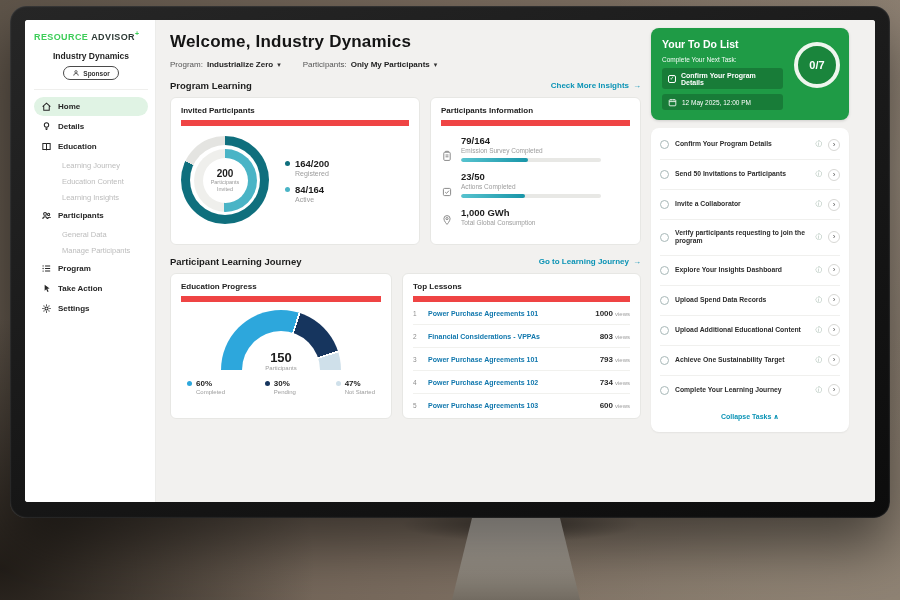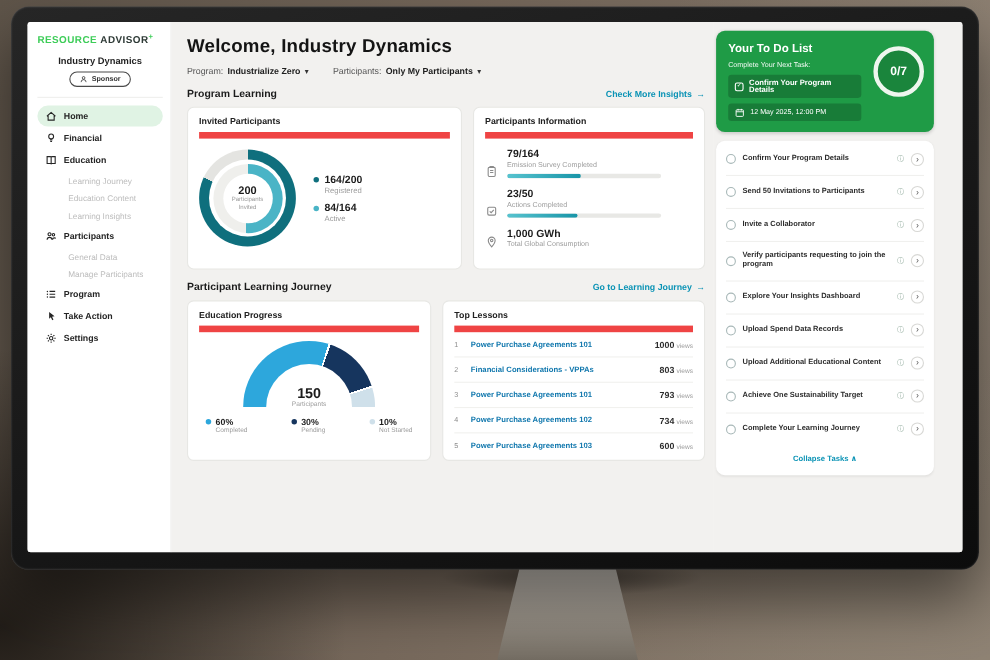--- a/index.html
+++ b/index.html
@@ -167,21 +167,21 @@
           </span>
         <span class="nav-label">Home</span>
       </div>
       <div class="nav-item">
         <span class="nav-icon">
             <svg width="11" height="11" viewBox="0 0 12 12" fill="none" stroke="#262626" stroke-width="1.1">
               <circle cx="6" cy="4.4" r="2.4"></circle>
               <path d="M4.8 7.8h2.4M5.1 9.4h1.8"></path>
             </svg>
           </span>
-        <span class="nav-label">Financial</span>
+        <span class="nav-label">Details</span>
       </div>
       <div class="nav-item">
         <span class="nav-icon">
             <svg width="11" height="11" viewBox="0 0 12 12" fill="none" stroke="#262626" stroke-width="1.1">
               <path d="M2 2.6h3.2c.5 0 .8.3.8.3s.3-.3.8-.3H10v6.8H6.8c-.5 0-.8.3-.8.3s-.3-.3-.8-.3H2zM6 3v6.4"></path>
             </svg>
           </span>
         <span class="nav-label">Education</span>
       </div>
       <div class="nav-sub"><span>Learning Journey</span></div>
@@ -367,21 +367,21 @@
             <div class="edu-leg-item">
               <div class="edu-leg-top">
                   <span class="dot" style="background:#16355e;margin-top:0"></span>
                   <span>30%</span>
                 </div>
               <div class="edu-leg-lab">Pending</div>
             </div>
             <div class="edu-leg-item">
               <div class="edu-leg-top">
                   <span class="dot" style="background:#cfe0ea;margin-top:0"></span>
-                  <span>10%</span>
+                  <span>47%</span>
                 </div>
               <div class="edu-leg-lab">Not Started</div>
             </div>
           </div>
         </div>
 
         <div class="card card-lessons">
           <div class="card-title">Top Lessons</div>
           <div class="lesson-row">
             <span class="lesson-rank">1</span>

